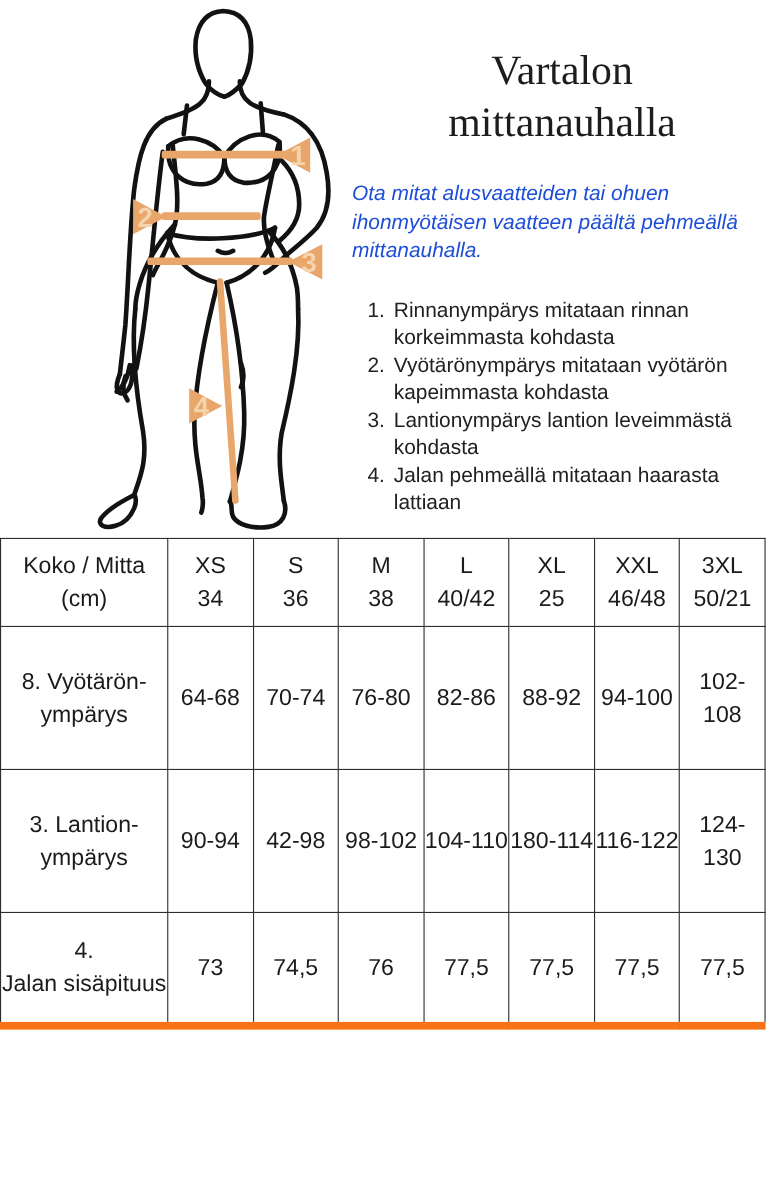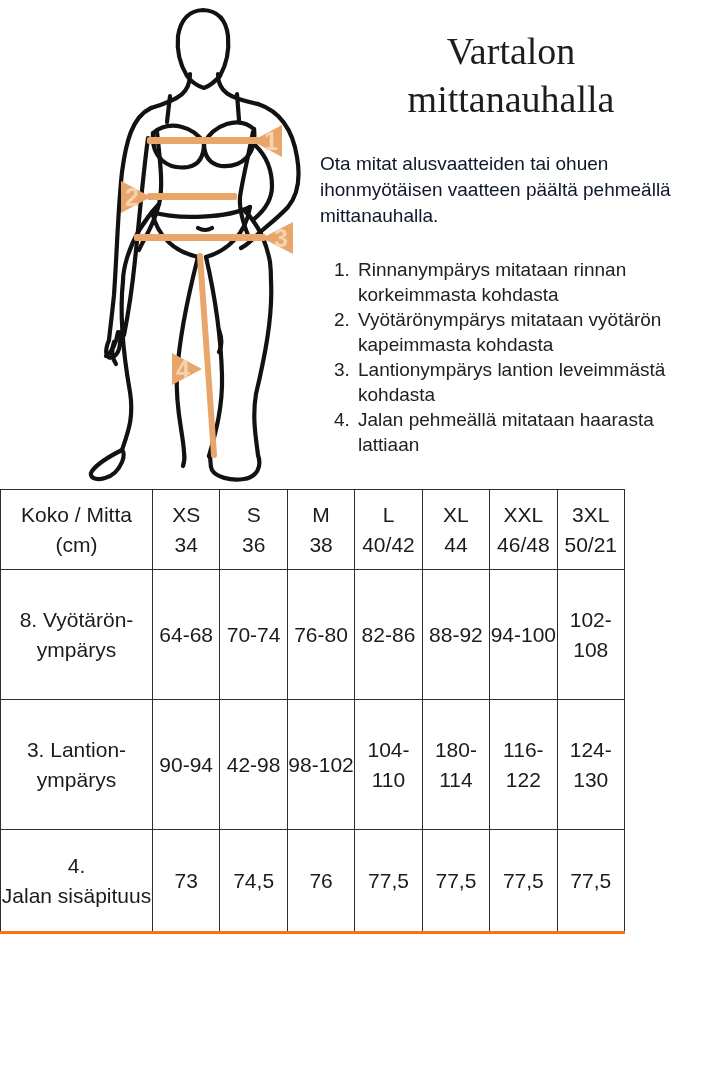--- a/index.html
+++ b/index.html
@@ -6,34 +6,34 @@
   .page{
     position:relative;width:713px;height:1070px;background:#ffffff;
     font-family:"Liberation Sans",sans-serif;color:#1c1c1c;overflow:hidden;
   }
   
   .top{position:absolute;top:0;left:0;width:713px;height:489px;}
   .figure-svg{position:absolute;left:0;top:0;width:320px;height:490px;}
   .figure-svg path{fill:none;stroke:#121212;stroke-width:4.2;stroke-linecap:round;stroke-linejoin:round;}
   .figure-svg .accent-shape{stroke:none;}
   .figure-svg text{font-family:"Liberation Sans",sans-serif;font-weight:bold;font-size:25px;text-anchor:middle;}
-  .right-col{position:absolute;left:318px;top:3px;width:386px;}
+  .right-col{position:absolute;left:318px;top:16px;width:386px;}
   .page-title{
     font-family:"Liberation Serif",serif;font-weight:500;color:#1d1d1d;
     font-size:38px;line-height:48px;text-align:center;margin:24px 0 0 0;
   }
-  .intro{font-size:19px;line-height:26px;margin:28px 0 0 2px;color:#0f172a;}
+  .intro{font-size:19px;line-height:26px;margin:28px 0 0 2px;color:#1d4ed8;font-style:italic;}
   .instruction-list{list-style:none;margin:28px 0 0 16px;padding:0;font-size:19px;line-height:25px;color:#212121;}
   .instruction-list li{position:relative;padding-left:24px;}
   .instruction-list .num{position:absolute;left:0;top:0;}
   
   .size-table{
-    position:absolute;top:489px;left:0;width:625px;
+    position:absolute;top:489px;left:0;width:696px;
     border-collapse:collapse;table-layout:fixed;
-    border-bottom:3px solid #f97316;
+    border-bottom:7px solid #f97316;
   }
   .size-table th,.size-table td{
     border:1px solid #2d2d2d;text-align:center;vertical-align:middle;
     font-weight:normal;font-size:21px;line-height:30px;color:#1b1b1b;padding:0;
   }
   .size-table thead tr{height:80px;}
   .size-table tbody tr{height:130px;}
   .size-table tbody tr.last-row{height:103px;}
   .col-label{width:152px;}
 </style>
@@ -171,21 +171,21 @@
         <th>
           <span>M</span><br>
           <span>38</span>
         </th>
         <th>
           <span>L</span><br>
           <span>40/42</span>
         </th>
         <th>
           <span>XL</span><br>
-          <span>44</span>
+          <span>25</span>
         </th>
         <th>
           <span>XXL</span><br>
           <span>46/48</span>
         </th>
         <th>
           <span>3XL</span><br>
           <span>50/21</span>
         </th>
       </tr>

